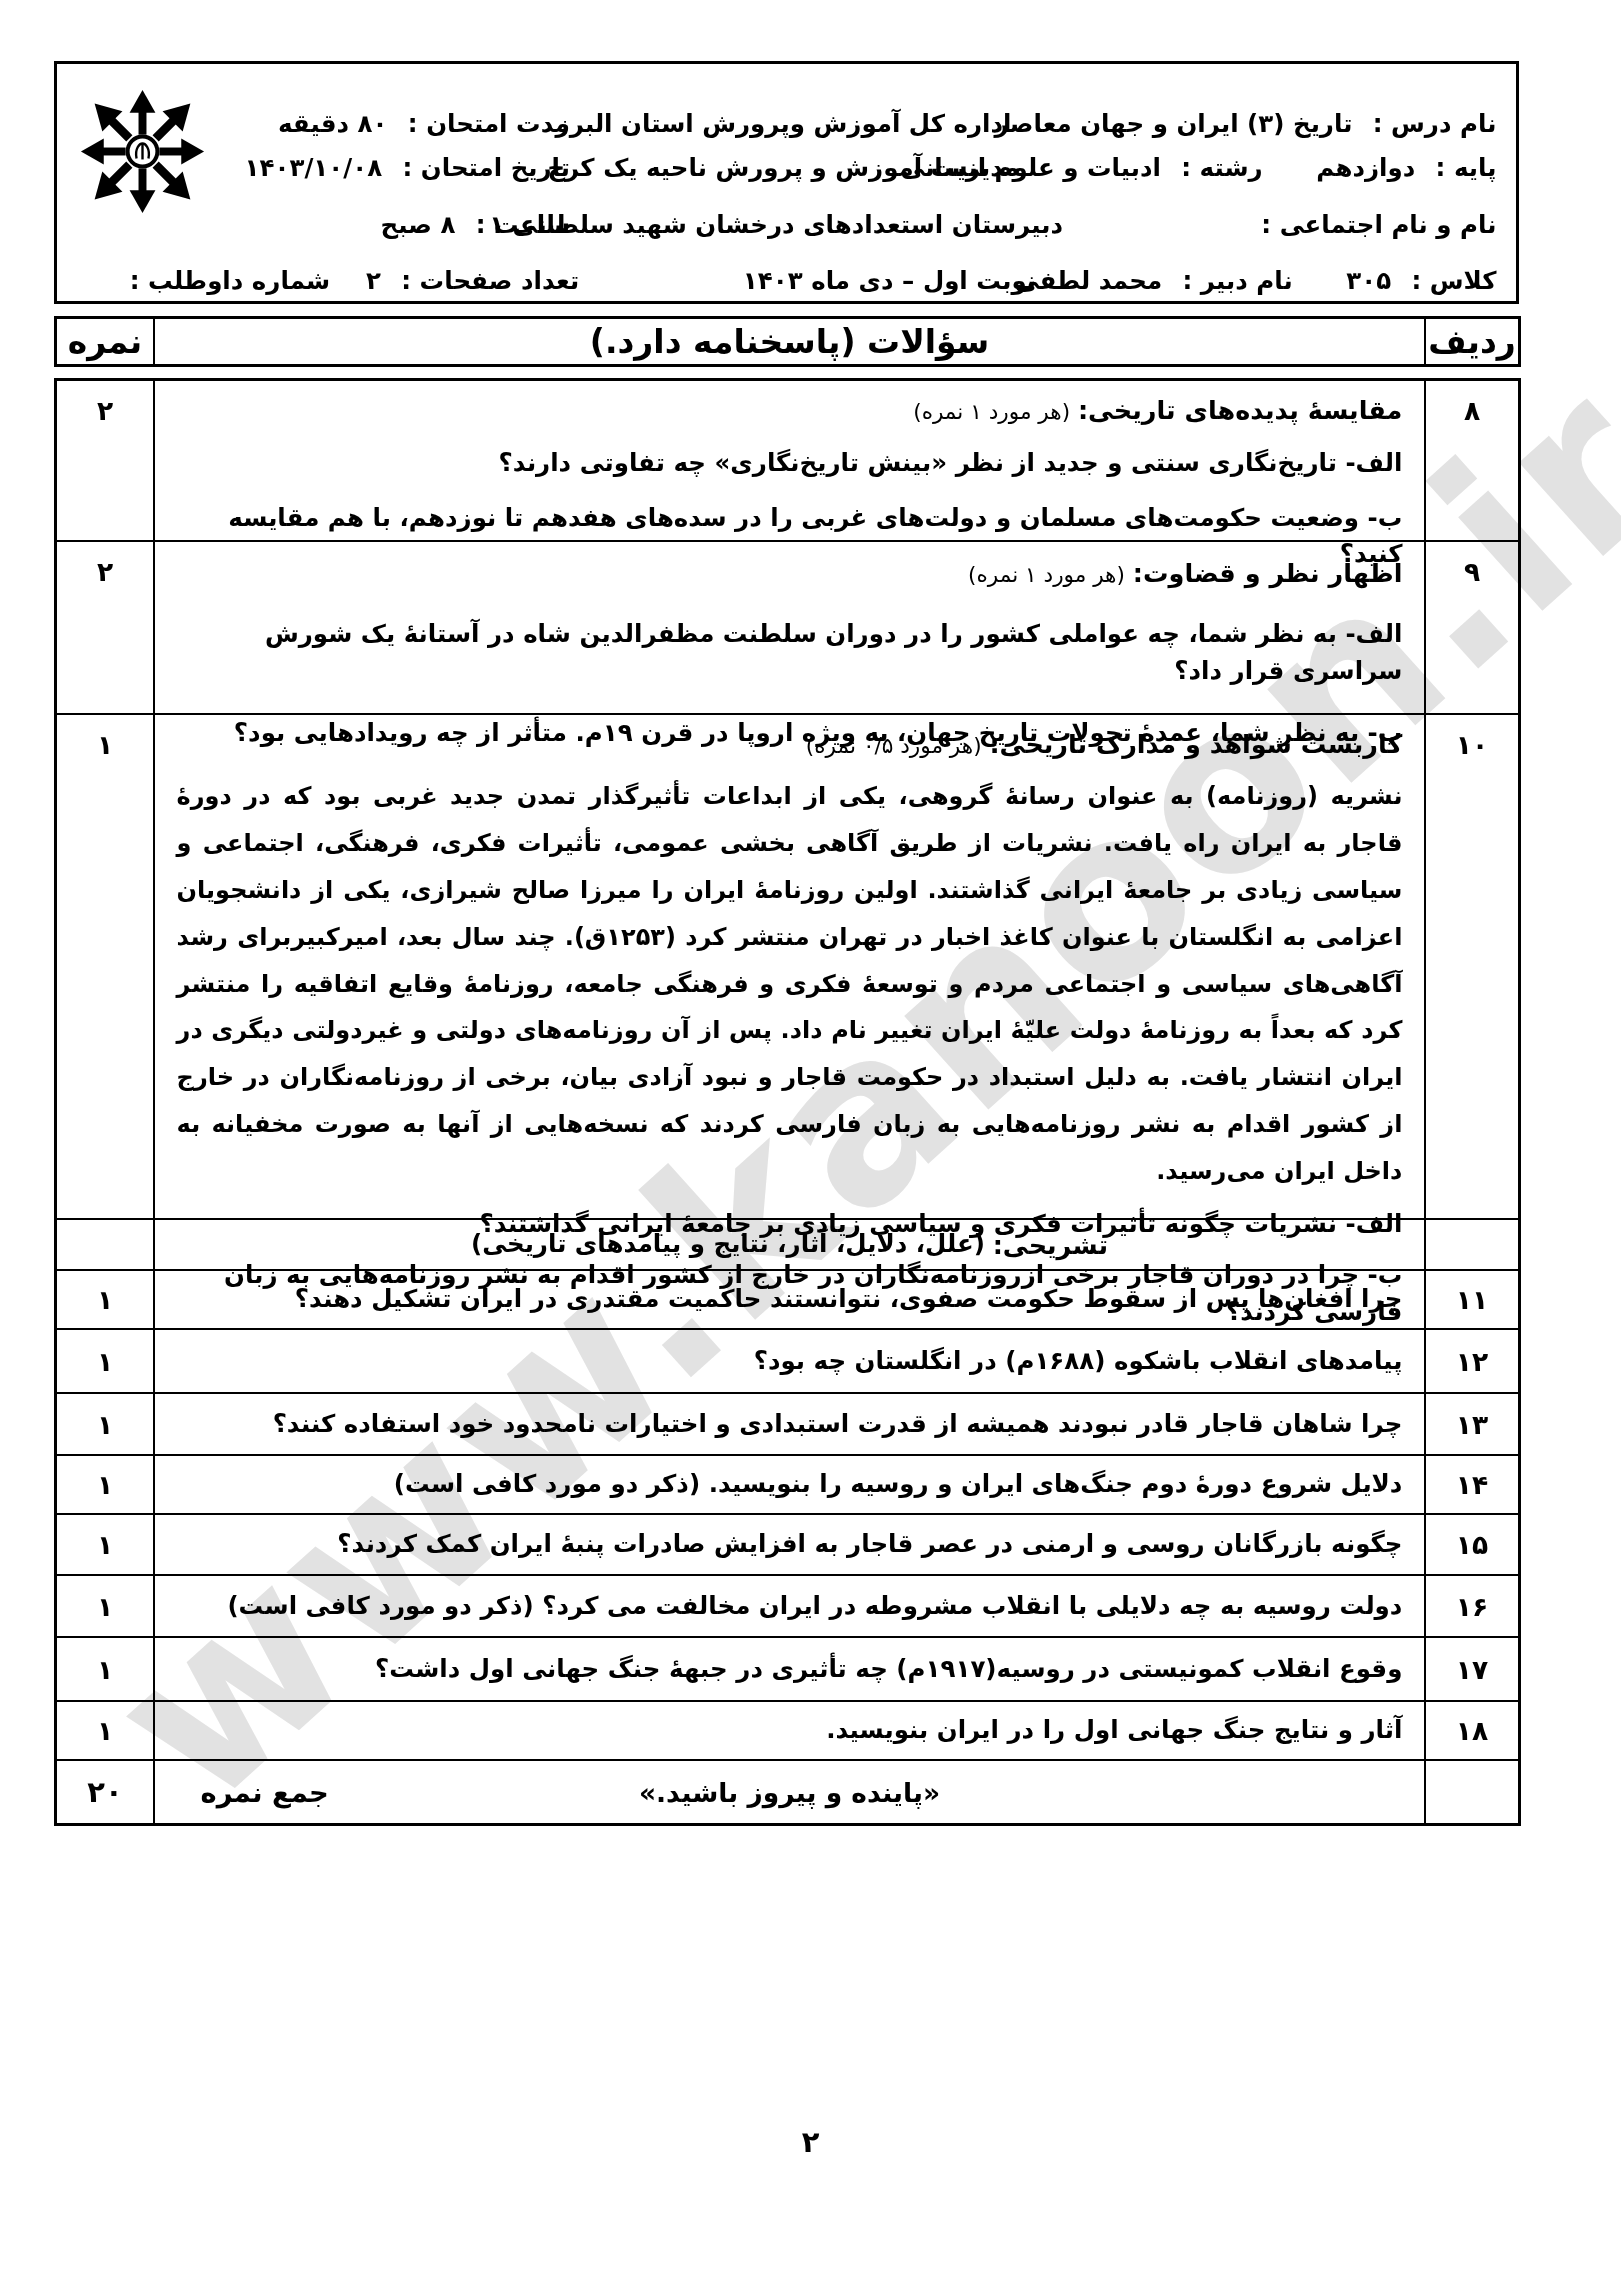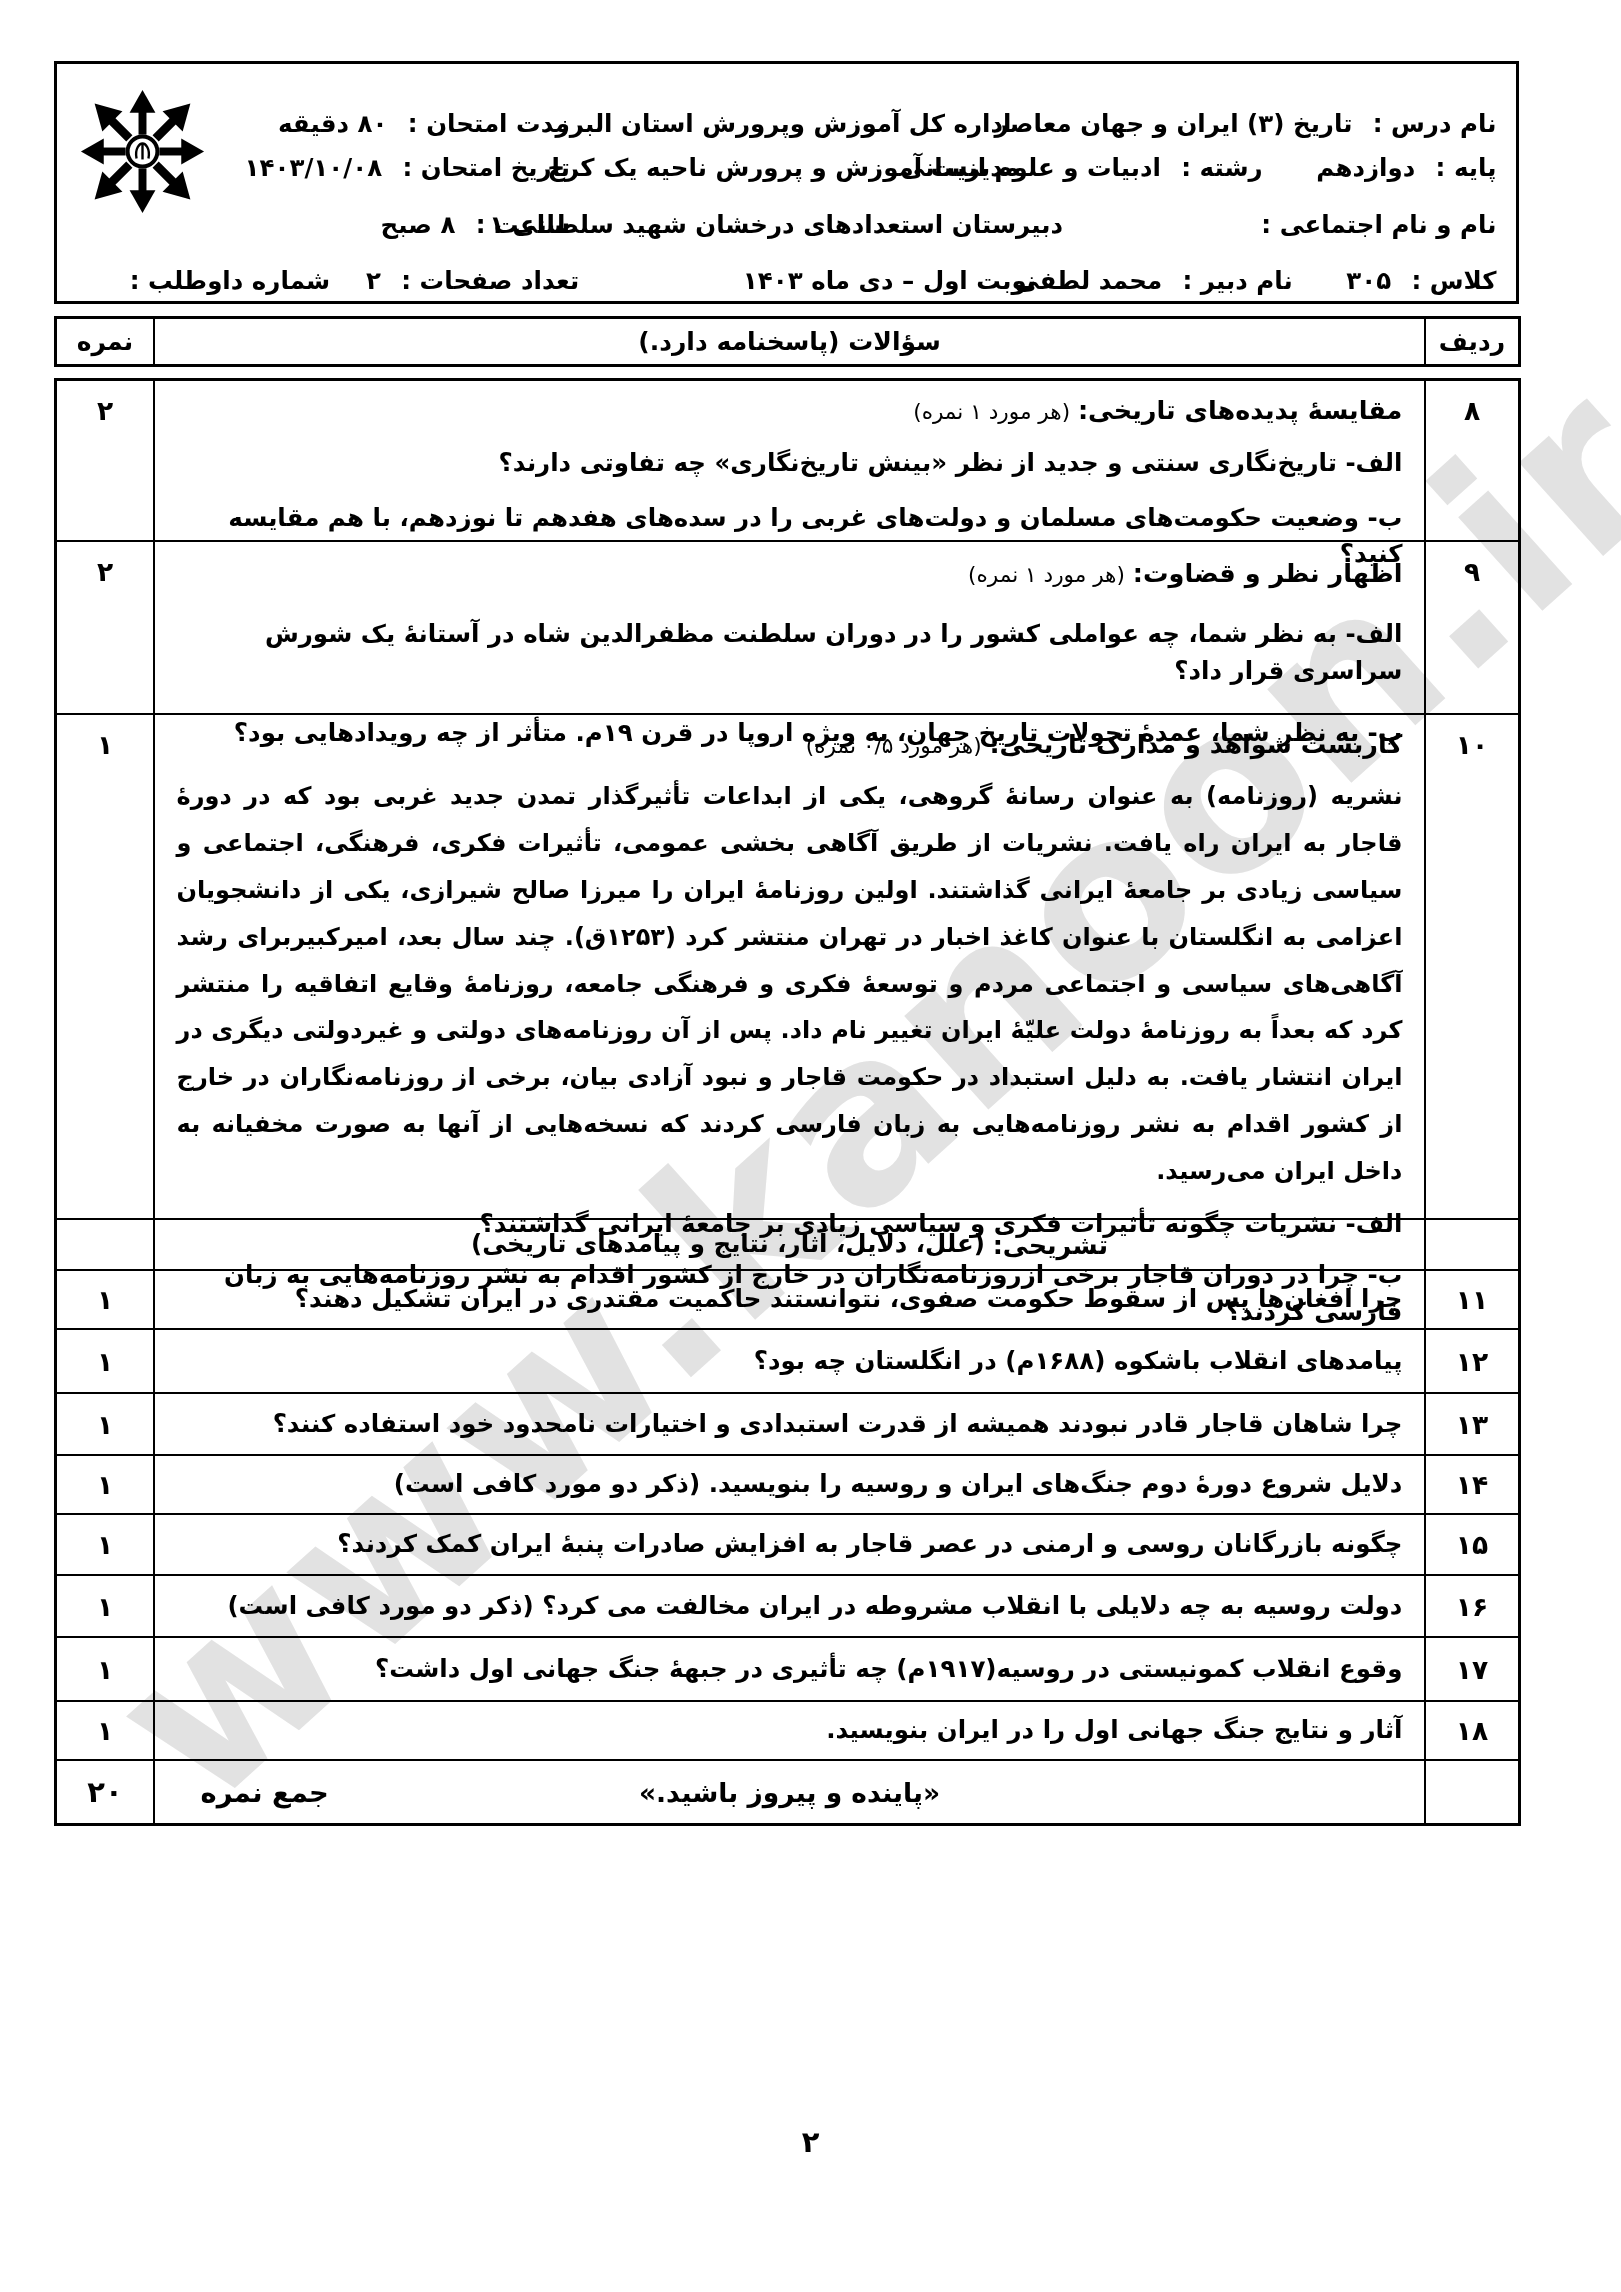--- a/index.html
+++ b/index.html
@@ -28,21 +28,21 @@
   .hline .lbl2{margin-right:45px;}
   .r-col{right:19.6px;}
   .m-col{right:453px;width:559px;text-align:center;}
   .l-col{right:946px;}
   .logo{position:absolute;left:15.7px;top:17.6px;width:139px;height:139px;}
 
   
   .strip{position:absolute;left:54px;top:316px;width:1467px;height:51px;
     border:3.9px solid #000;box-sizing:border-box;display:flex;direction:ltr;}
   .strip .cell{display:flex;align-items:center;justify-content:center;
-    font-size:25px;font-weight:bold;direction:rtl;box-sizing:border-box;}
+    font-size:33px;font-weight:bold;direction:rtl;box-sizing:border-box;}
   .s-score{width:98px;border-right:2.9px solid #000;}
   .s-q{flex:1;}
   .s-num{width:94px;border-left:2.9px solid #000;}
 
   
   .qtable{position:absolute;left:54px;top:378px;width:1467px;
     border:3.9px solid #000;box-sizing:border-box;display:flex;flex-direction:column;}
   .trow{display:flex;direction:ltr;box-sizing:border-box;}
   .trow + .trow{border-top:2.9px solid #000;}
   .c-score{width:98px;border-right:2.9px solid #000;box-sizing:border-box;

